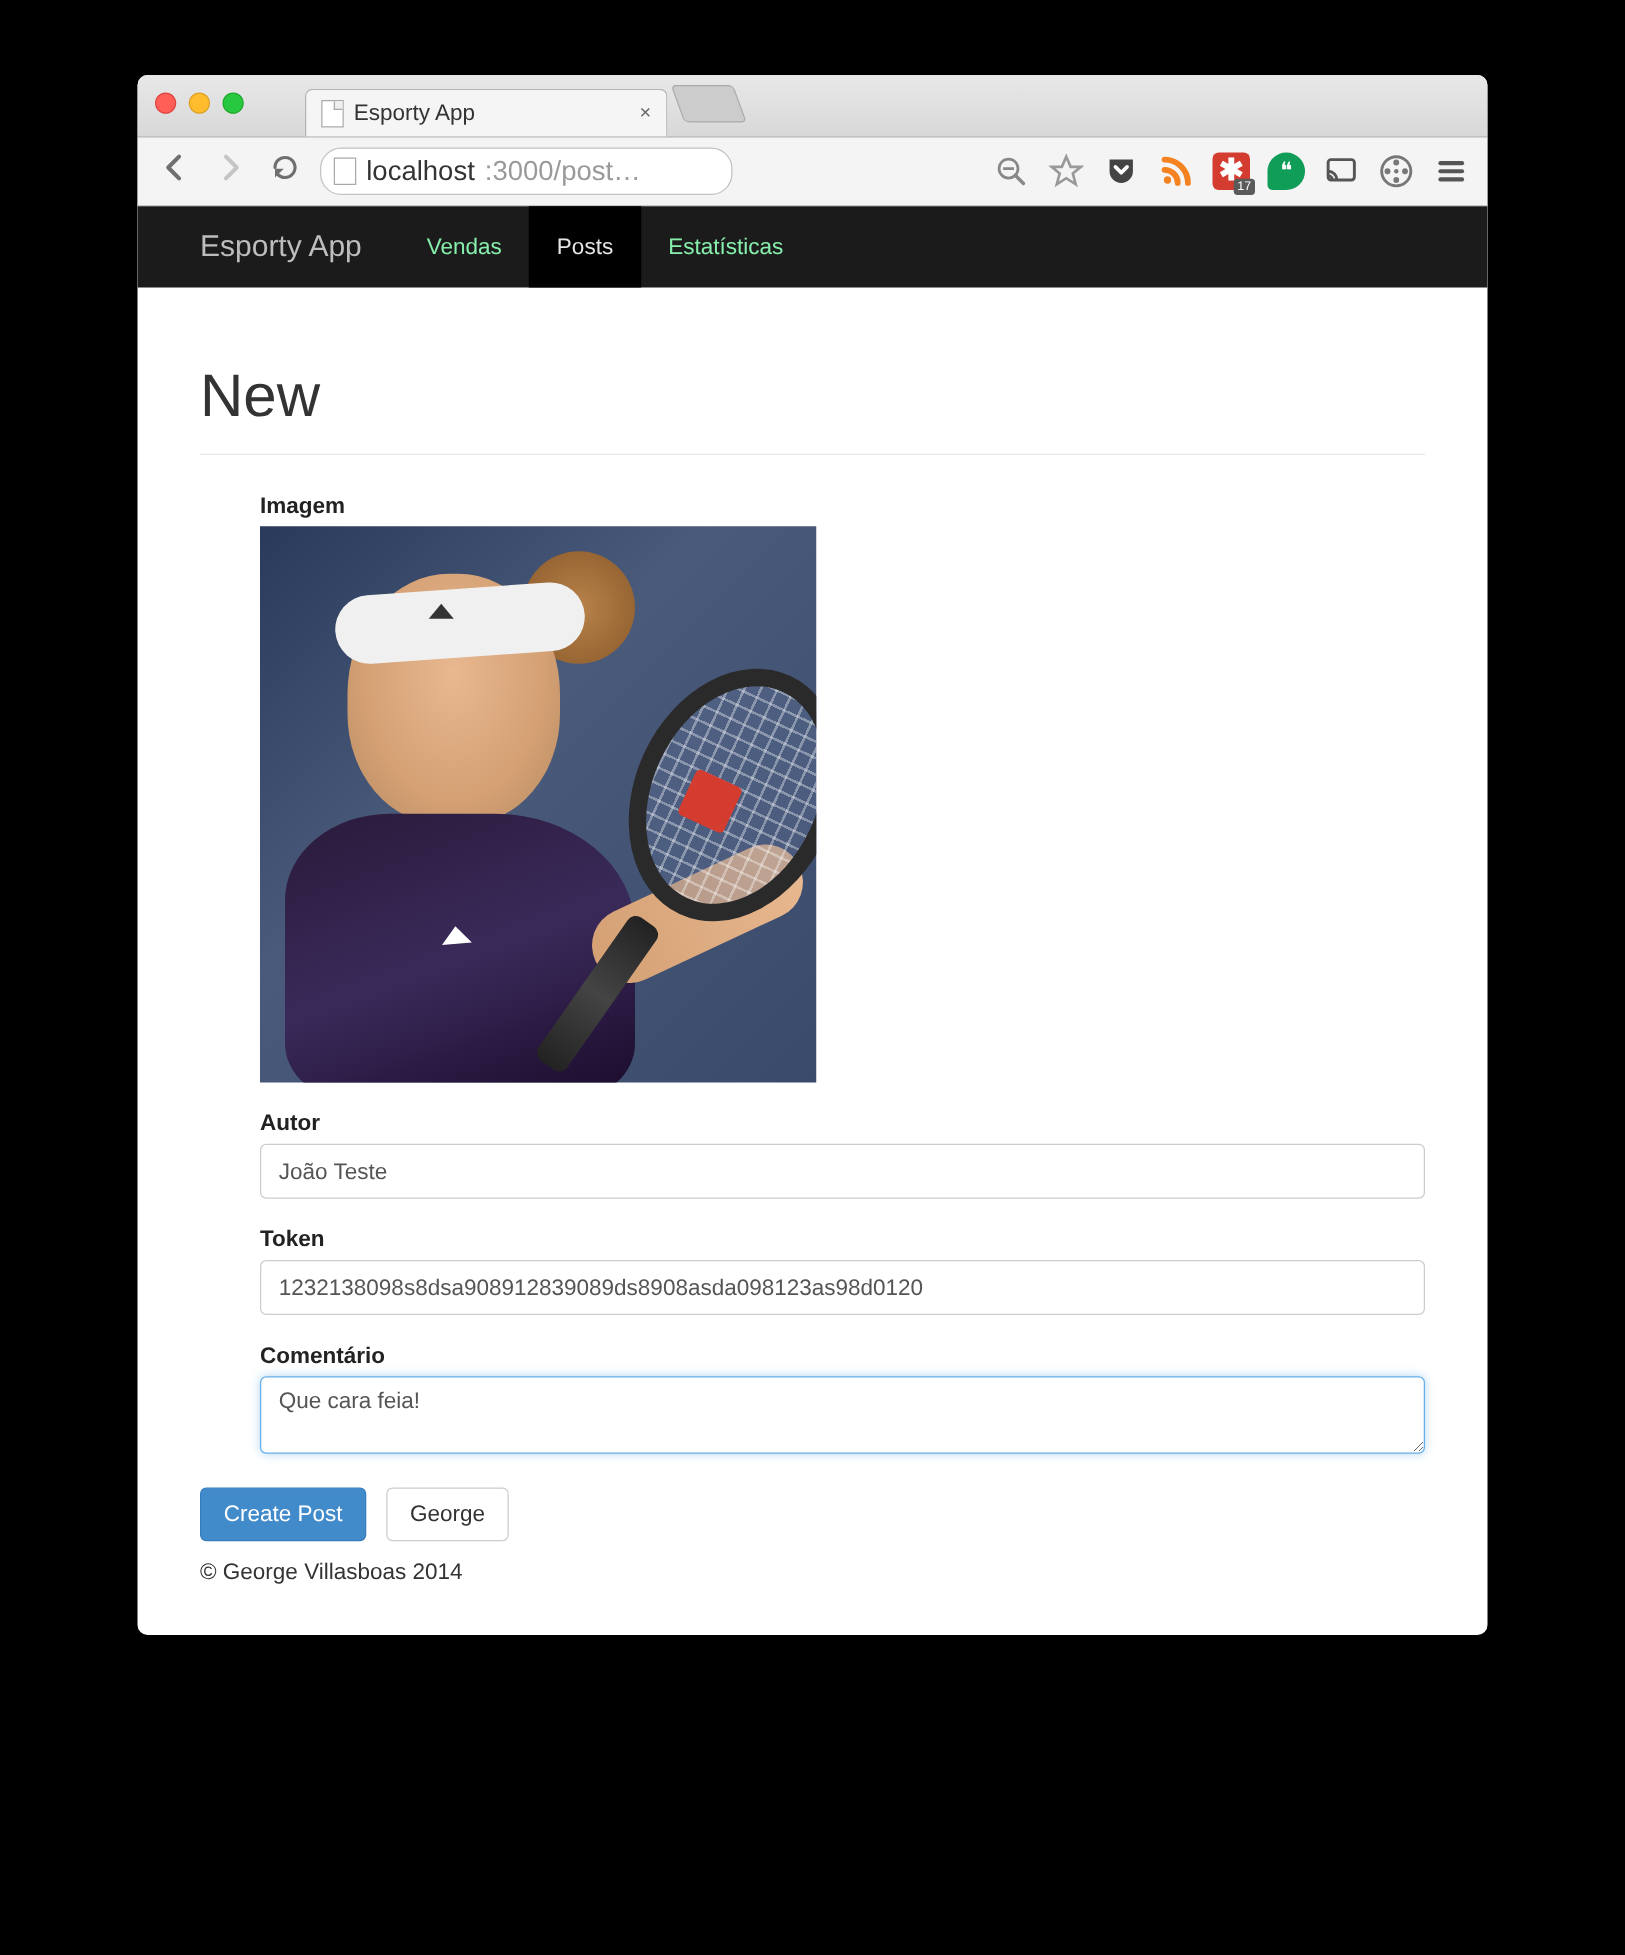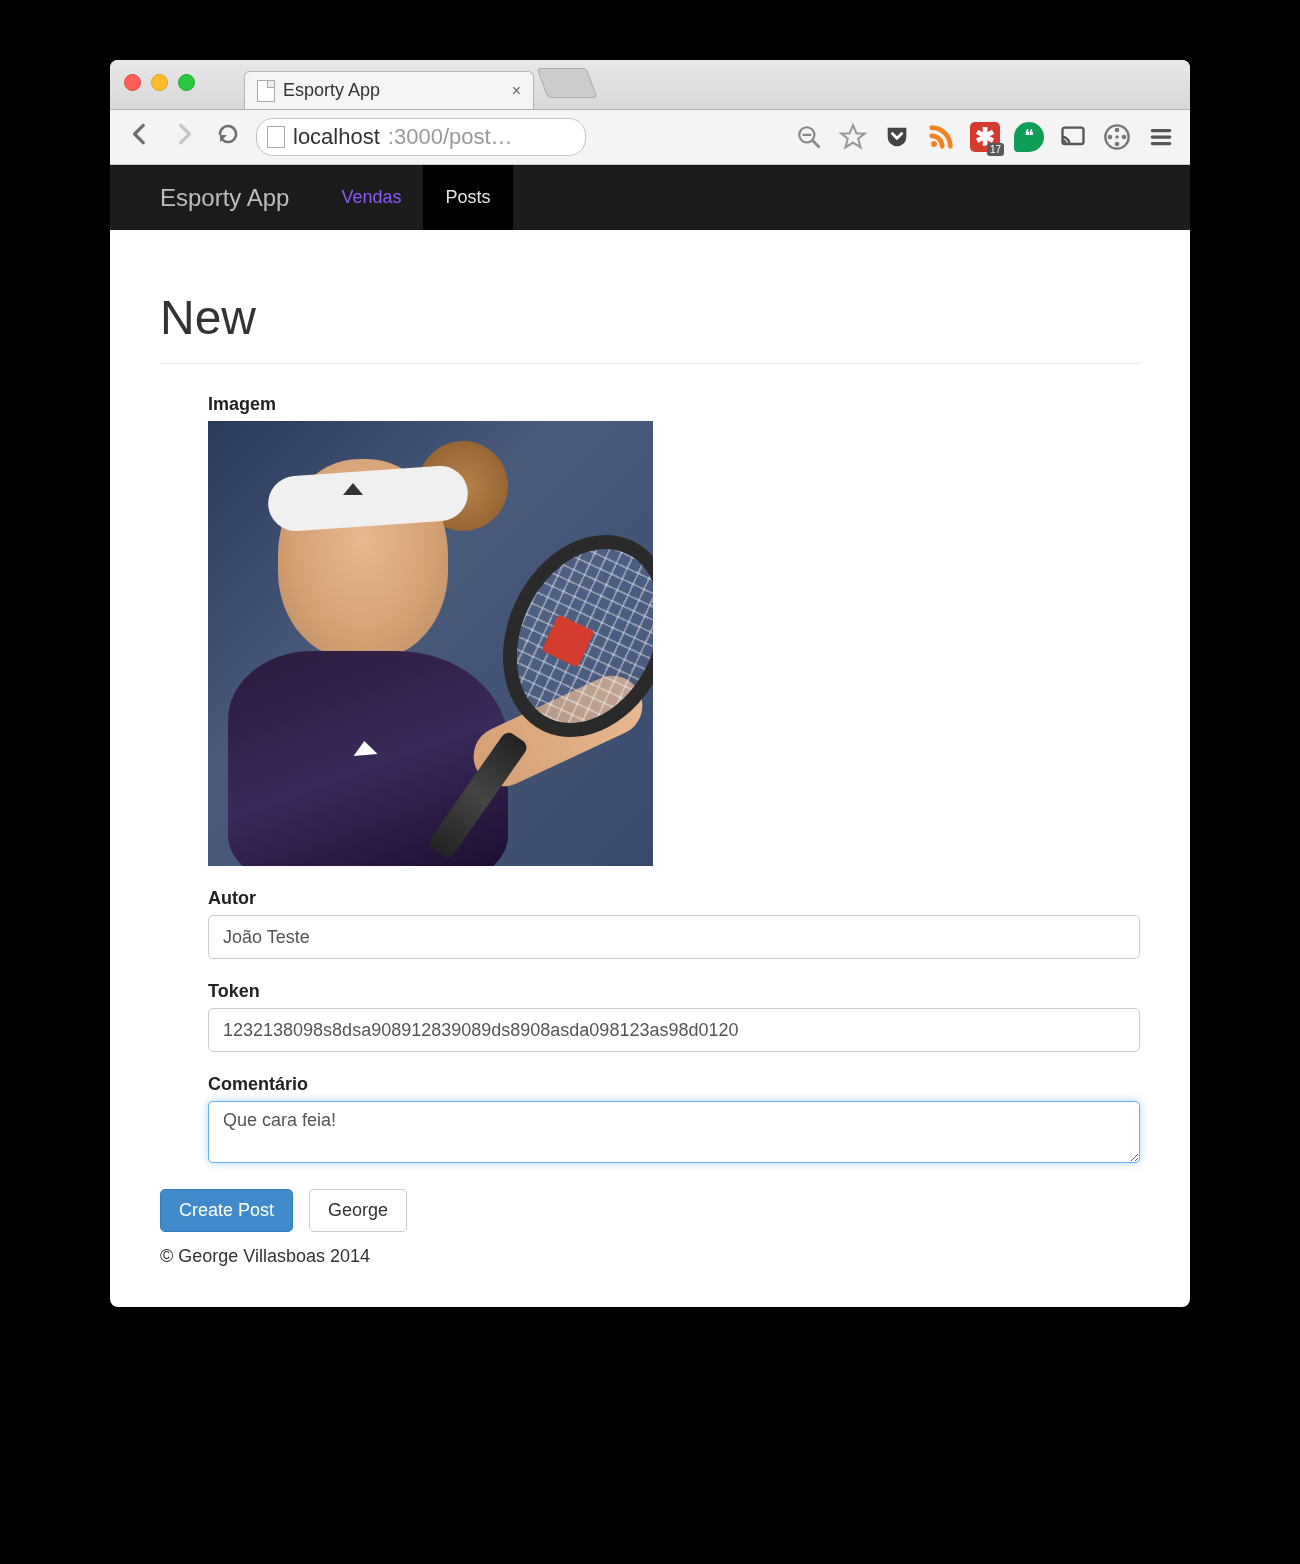--- a/index.html
+++ b/index.html
@@ -156,21 +156,21 @@
       padding: 0 50px;
       gap: 0;
     }
     .brand {
       color: #bdbdbd;
       font-size: 24px;
       font-weight: 300;
       margin-right: 30px;
     }
     .nav-link {
-      color: #8b5cf6;
+      color: #86efac;
       font-size: 18px;
       padding: 0 22px;
       height: 65px;
       display: flex;
       align-items: center;
     }
     .nav-link.active {
       background: #000;
       color: #e5e5e5;
     }
@@ -430,20 +430,21 @@
             <line x1="4" y1="18" x2="20" y2="18" stroke="#555" stroke-width="3" stroke-linecap="round"></line>
           </svg>
       </div>
     </div>
   </div>
 
   <div class="app-navbar">
     <div class="brand">Esporty App</div>
     <div class="nav-link">Vendas</div>
     <div class="nav-link active">Posts</div>
+    <div class="nav-link">Estatísticas</div>
   </div>
 
   <div class="content">
     <h1 class="page-title">New</h1>
     <hr class="divider">
 
     <div class="form-group">
       <label class="form-label">Imagem</label>
       <div class="image-box">
         <div class="hair"></div>

